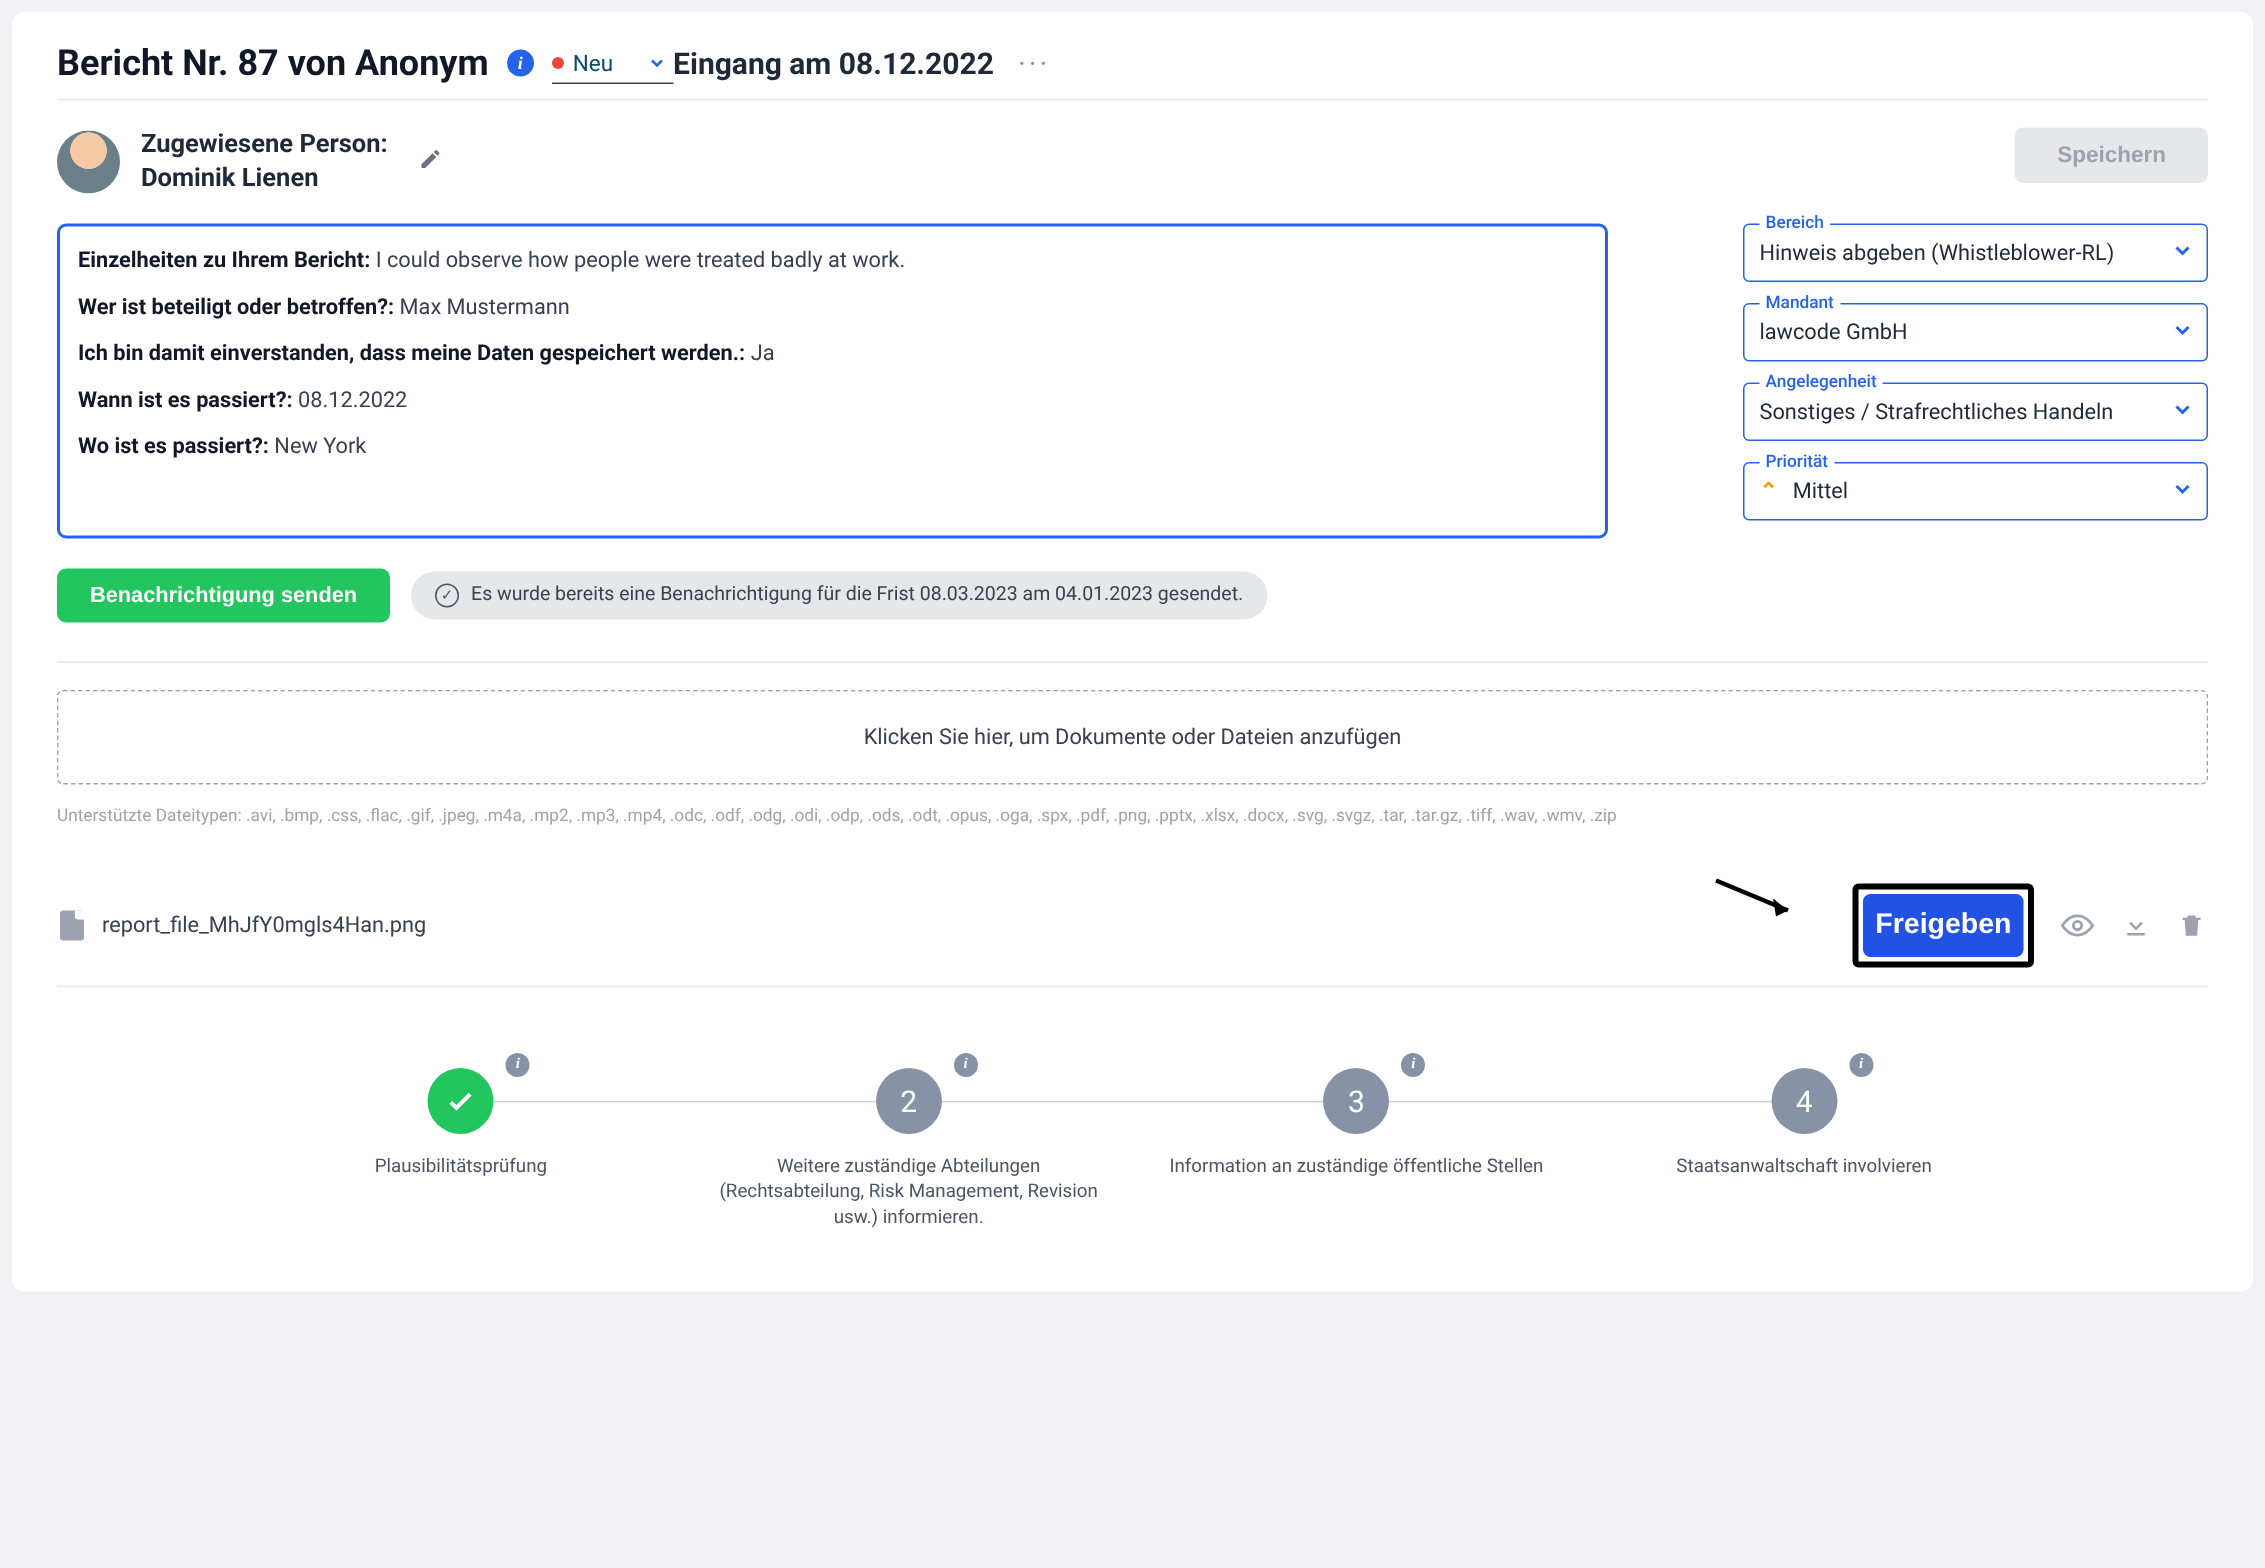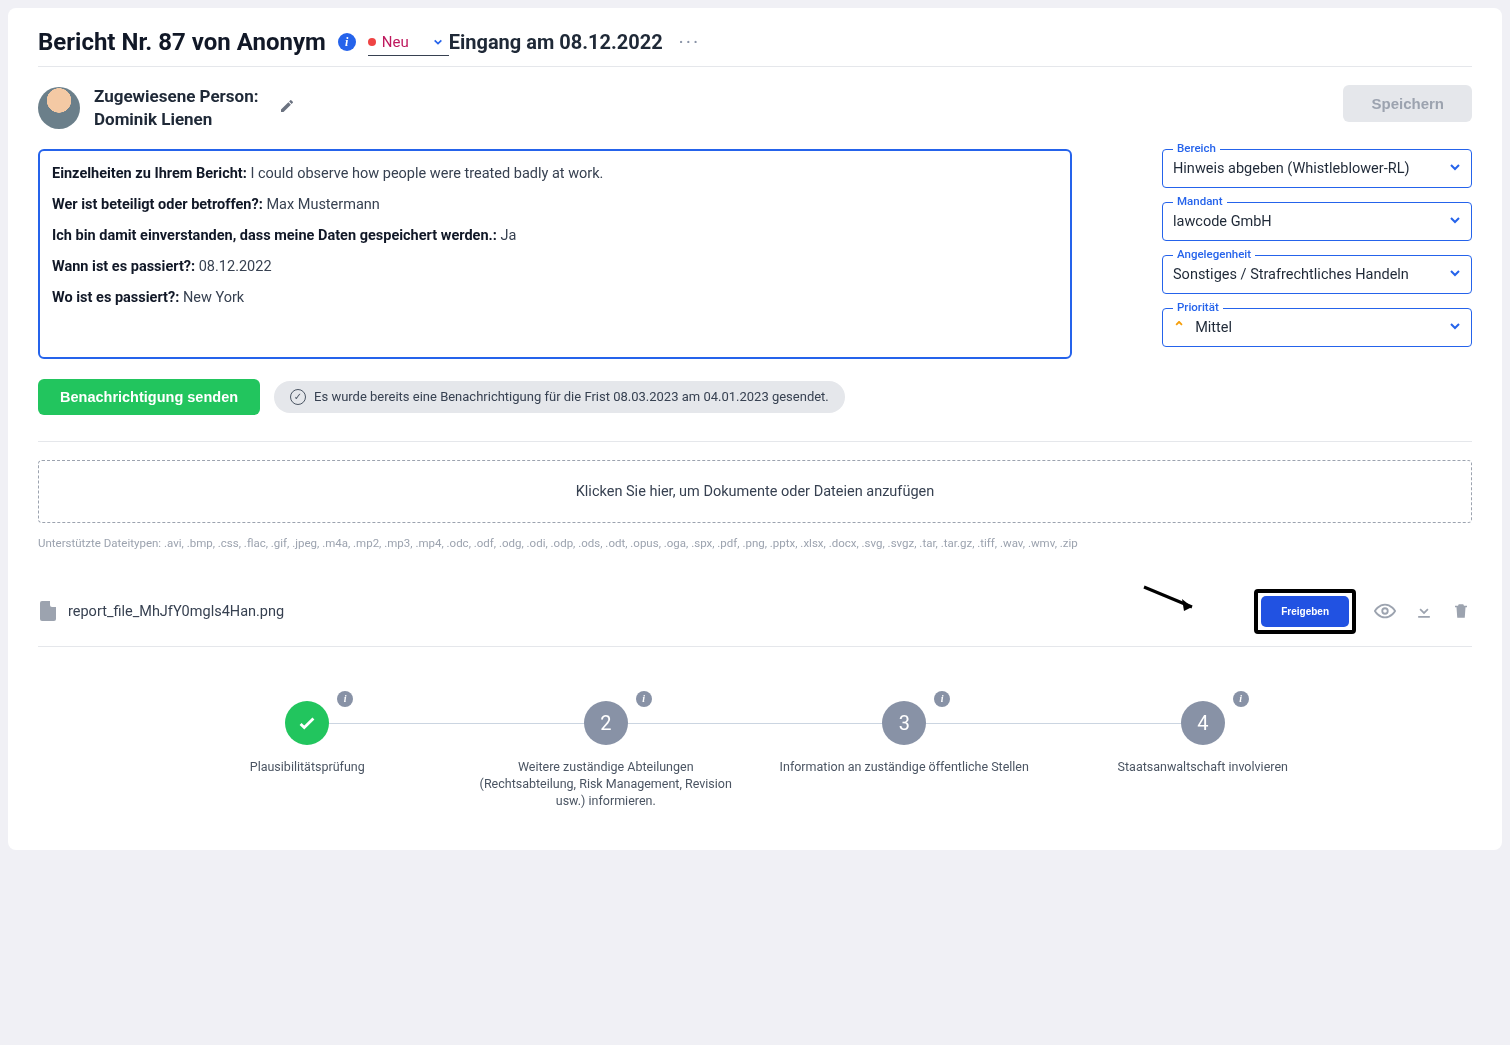--- a/index.html
+++ b/index.html
@@ -26,21 +26,21 @@
     width: 18px; height: 18px; border-radius: 50%;
     background: #2563eb; color:#fff; display:inline-flex;
     align-items:center; justify-content:center; font-size:12px; font-weight:700;
     font-family: Georgia, serif; font-style: italic;
   }
   .status-wrap {
     display: inline-flex; align-items:center; gap:6px;
     border-bottom: 1px solid #374151; padding: 4px 6px 4px 0;
   }
   .red-dot { width:8px; height:8px; border-radius:50%; background:#ef4444; }
-  .status-text { font-size: 15px; color:#be185d; }
+  .status-text { font-size: 15px; color:#0c4a6e; }
   .chevron-down {
     width:10px; height:10px; color:#2563eb;
     display:inline-flex; align-items:center; justify-content:center;
   }
   .header-right { display:flex; align-items:center; gap:16px; }
   .date-text { font-size: 20px; font-weight:700; color:#1f2937; }
   .dots3 { color:#8892a6; font-size:20px; letter-spacing:2px; line-height:14px; cursor:pointer; }
   hr.sep { border:none; border-top:1px solid #e5e7eb; margin: 10px 0 18px 0; }
 
   .assigned-row {
@@ -130,21 +130,21 @@
     border-bottom:1px solid #e5e7eb;
     margin-top: 22px;
     position:relative;
   }
   .file-left { display:flex; align-items:center; gap:12px; font-size:14.5px; color:#374151; }
   .file-icon { width:16px; height:20px; background:#9ca3af; border-radius:2px; position:relative; }
   .file-icon::after { content:""; position:absolute; top:0; right:0; width:6px; height:6px; background:#fff; border-bottom-left-radius:2px; }
   .file-right { display:flex; align-items:center; gap:18px; }
   .freigeben-btn {
     background:#2152e2; color:#fff; border:none;
-    border-radius:5px; padding:10px 20px; font-size:10px; font-weight:600;
+    border-radius:5px; padding:10px 8px; font-size:19px; font-weight:600;
     cursor:pointer;
   }
   .highlight-frame {
     border:4px solid #000; padding:3px; border-radius:4px;
   }
   .icon-btn { color:#9ca3af; cursor:pointer; display:inline-flex; }
 
   .arrow-annotation {
     position:absolute; right: 270px; top: 6px;
     width: 60px; height: 40px;

